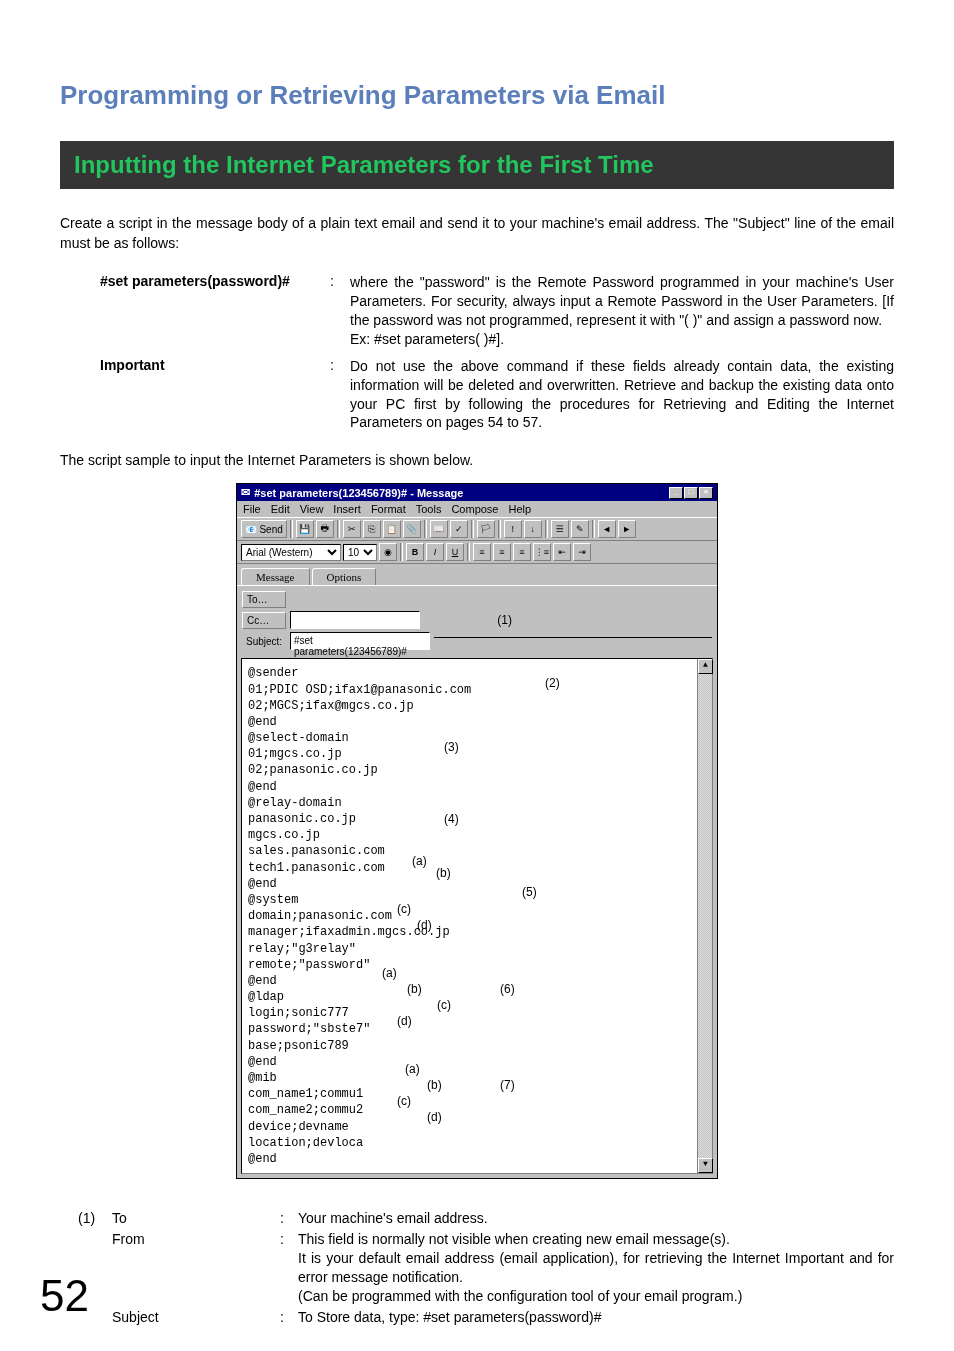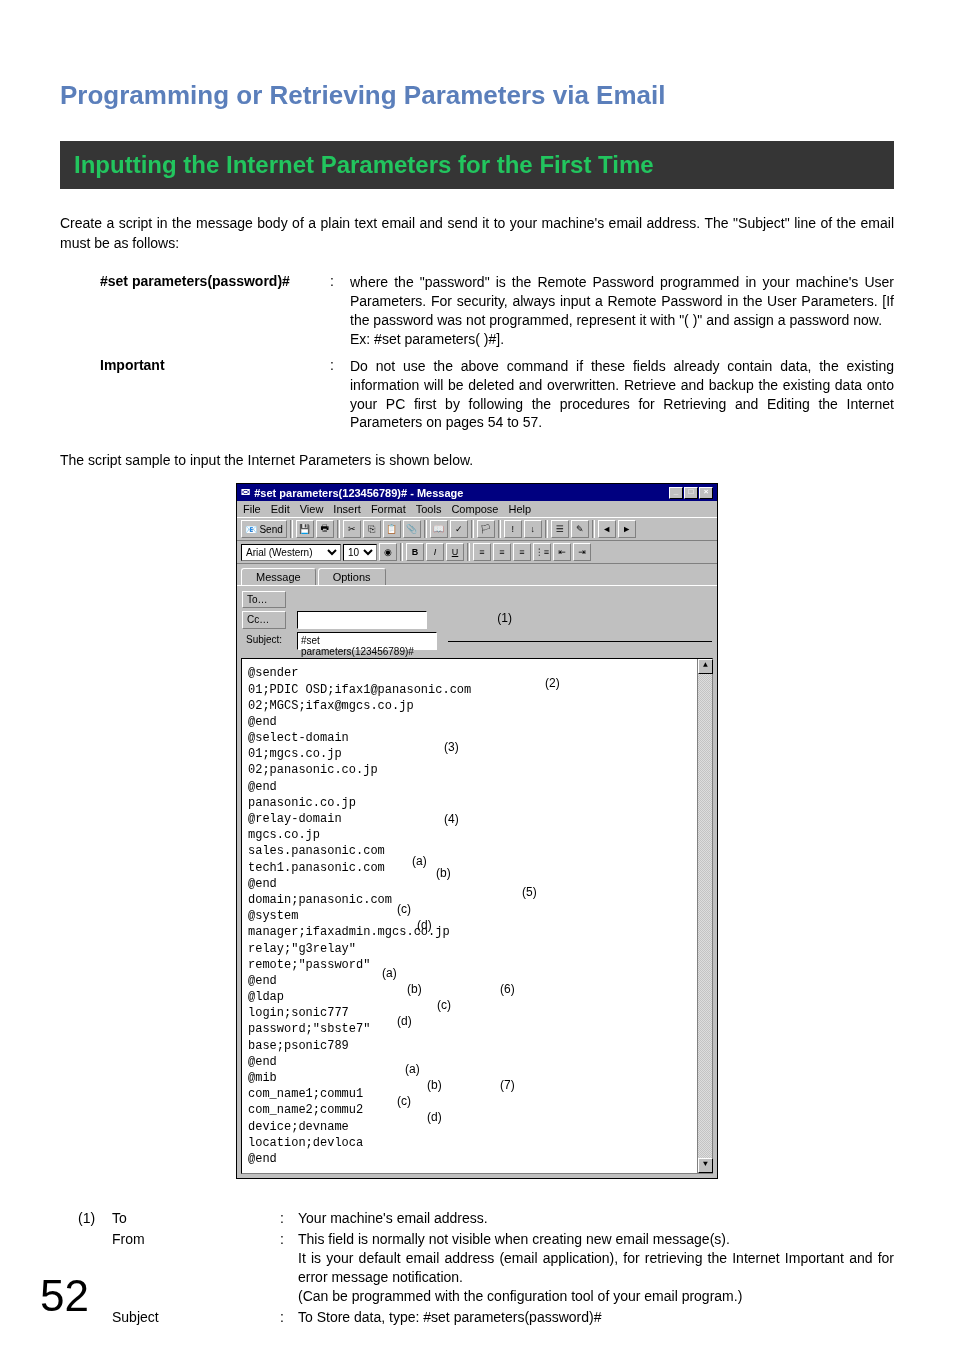--- a/index.html
+++ b/index.html
@@ -136,31 +136,33 @@
       gap: 2px;
     }
     .tab {
       border: 1px solid #808080;
       border-bottom: none;
       border-top-color: #fff; border-left-color: #fff;
       border-radius: 3px 3px 0 0;
       padding: 2px 14px;
       font-size: 11px;
       background: #c0c0c0;
+      font-family: Liberation Serif, serif;
     }
     .tab.active { background: #c0c0c0; }
     .fields-panel {
       border-top: 1px solid #fff;
       padding: 5px;
       background: #c0c0c0;
     }
     .field-row {
       display: flex;
+      align-items: center;
       margin-bottom: 3px;
-      gap: 11px;
+      gap: 4px;
     }
     .field-label {
       width: 44px;
       border: 1px solid #808080;
       border-top-color: #fff; border-left-color: #fff;
       font-size: 10px;
       padding: 2px 4px;
       background: #c0c0c0;
       text-align: left;
     }
@@ -348,28 +350,28 @@
   <div class="body-area">
     <div id="body-lines">
         <div class="line">@sender</div>
         <div class="line">01;PDIC OSD;ifax1@panasonic.com</div>
         <div class="line">02;MGCS;ifax@mgcs.co.jp</div>
         <div class="line">@end</div>
         <div class="line">@select-domain</div>
         <div class="line">01;mgcs.co.jp</div>
         <div class="line">02;panasonic.co.jp</div>
         <div class="line">@end</div>
+        <div class="line">@relay-domain</div>
         <div class="line">panasonic.co.jp</div>
-        <div class="line">@relay-domain</div>
         <div class="line">mgcs.co.jp</div>
         <div class="line">sales.panasonic.com</div>
         <div class="line">tech1.panasonic.com</div>
         <div class="line">@end</div>
+        <div class="line">@system</div>
         <div class="line">domain;panasonic.com</div>
-        <div class="line">@system</div>
         <div class="line">manager;ifaxadmin.mgcs.co.jp</div>
         <div class="line">relay;"g3relay"</div>
         <div class="line">remote;"password"</div>
         <div class="line">@end</div>
         <div class="line">@ldap</div>
         <div class="line">login;sonic777</div>
         <div class="line">password;"sbste7"</div>
         <div class="line">base;psonic789</div>
         <div class="line">@end</div>
         <div class="line">@mib</div>

